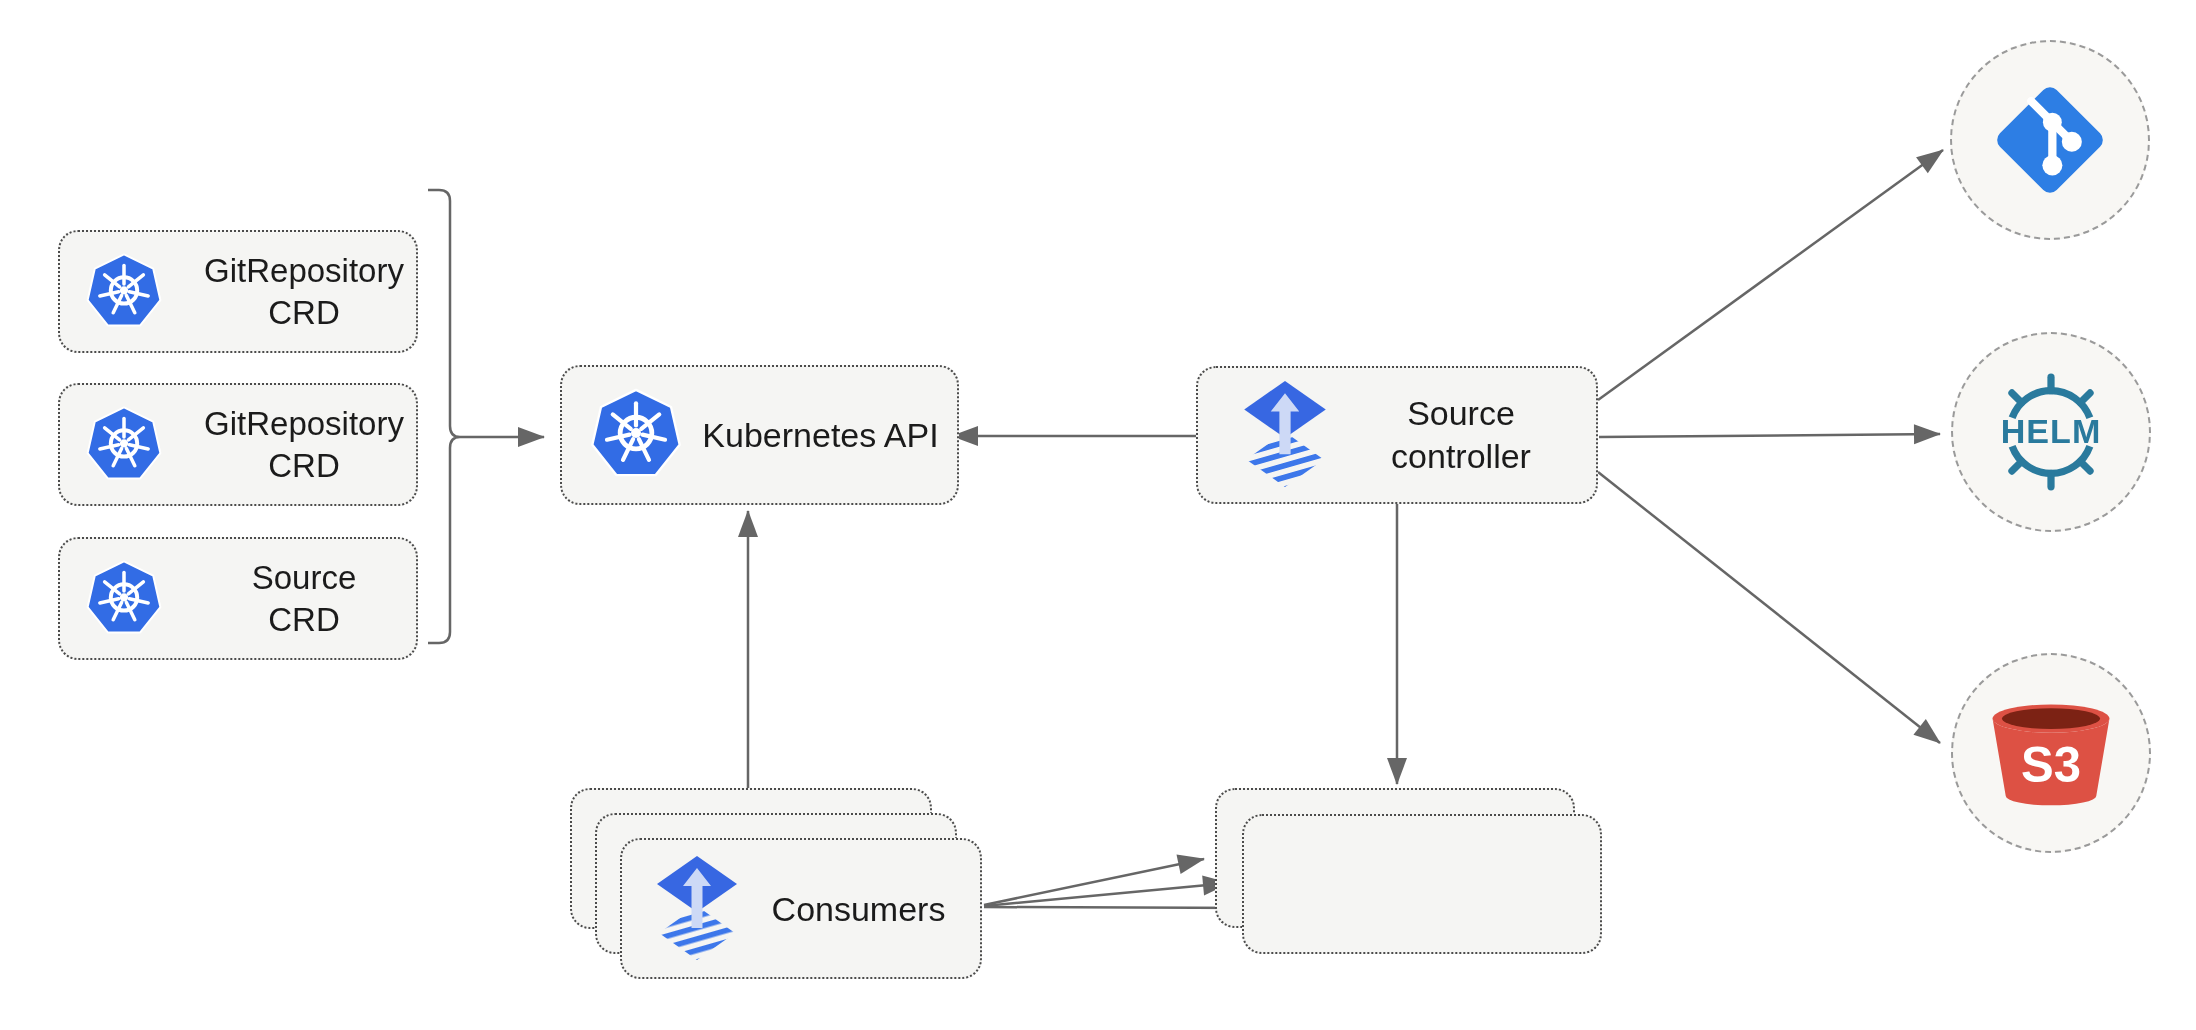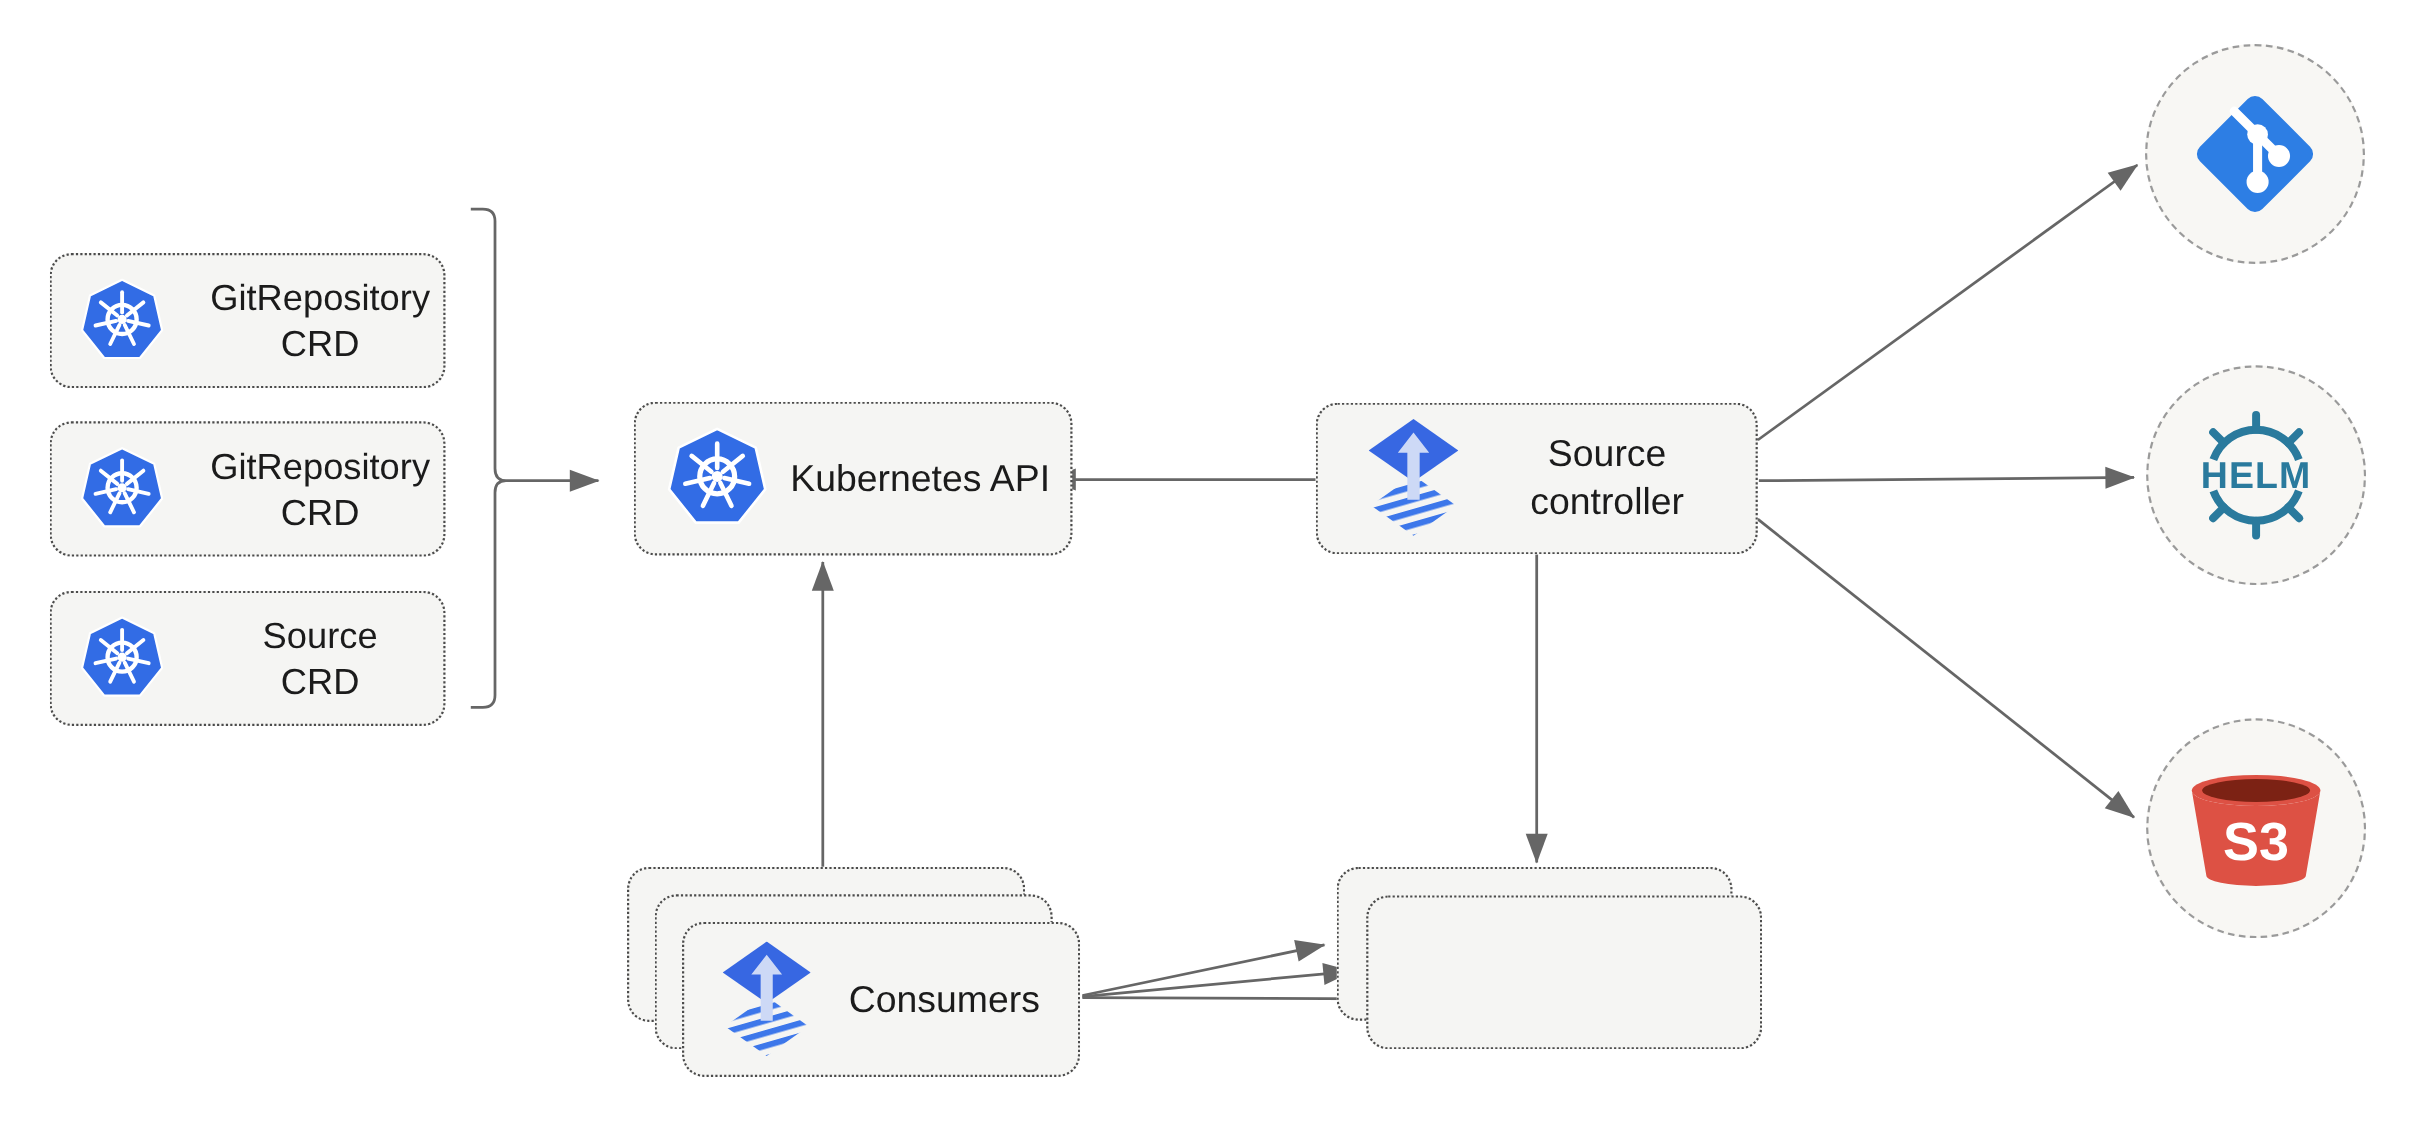--- a/index.html
+++ b/index.html
@@ -13,26 +13,26 @@
     border:2px dotted #4b4b4b; border-radius:20px;
     display:flex; align-items:center; z-index:2;
   }
   .stackbox { position:absolute; box-sizing:border-box; background:#f5f5f3;
     border:2px dotted #4b4b4b; border-radius:20px; z-index:2; }
   .node .icon { flex:0 0 auto; display:block; }
   .node .label { flex:1 1 auto; text-align:center; font-size:33px; line-height:42px; color:#1b1b1b; }
   .label .l1, .label .l2 { display:block; }
 
   
-  .crd { left:45px; width:360px; height:123px; padding-left:24px;gap:28px; }
+  .crd { left:58px; width:360px; height:123px; padding-left:24px;gap:28px; }
   .crd-1 { top:230px; } .crd-2 { top:383px; } .crd-3 { top:537px; }
   .crd .icon { width:80px; height:80px; }
 
   
-  .k8s-api { left:576px; top:365px; width:399px; height:140px; padding-left:26px; }
+  .k8s-api { left:560px; top:365px; width:399px; height:140px; padding-left:26px; }
   .k8s-api .icon { width:96px; height:96px; }
   .k8s-api .label { font-size:34px; }
 
   
   .source-controller { left:1196px; top:366px; width:402px; height:138px; padding-left:46px; }
   .source-controller .icon { width:82px; height:108px; }
   .source-controller .label { font-size:34px; line-height:43px; }
 
   
   .consumers-front { left:620px; top:838px; width:362px; height:141px; padding-left:35px;justify-content:space-between; }

